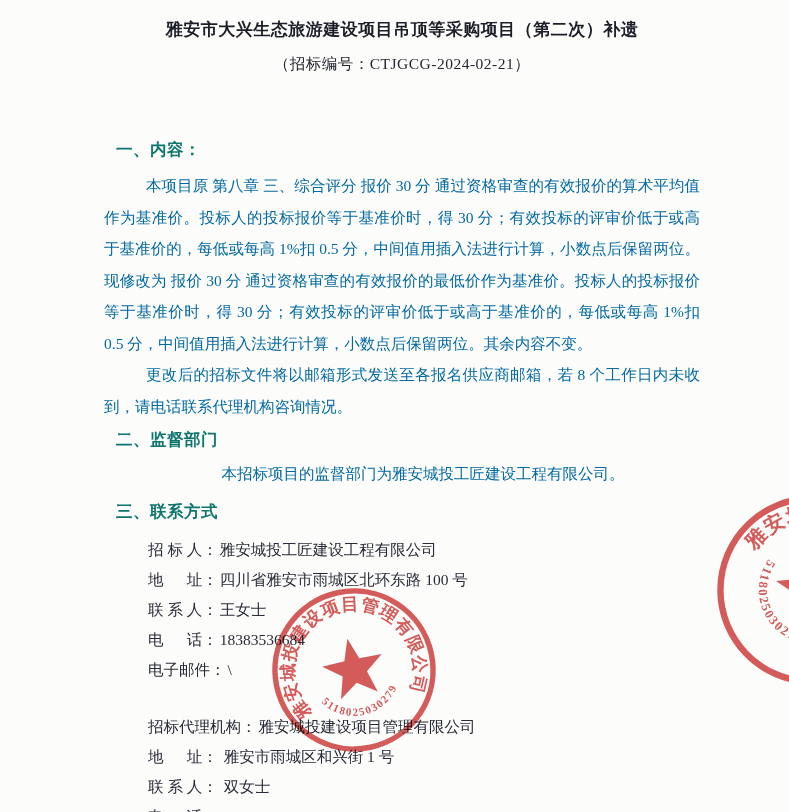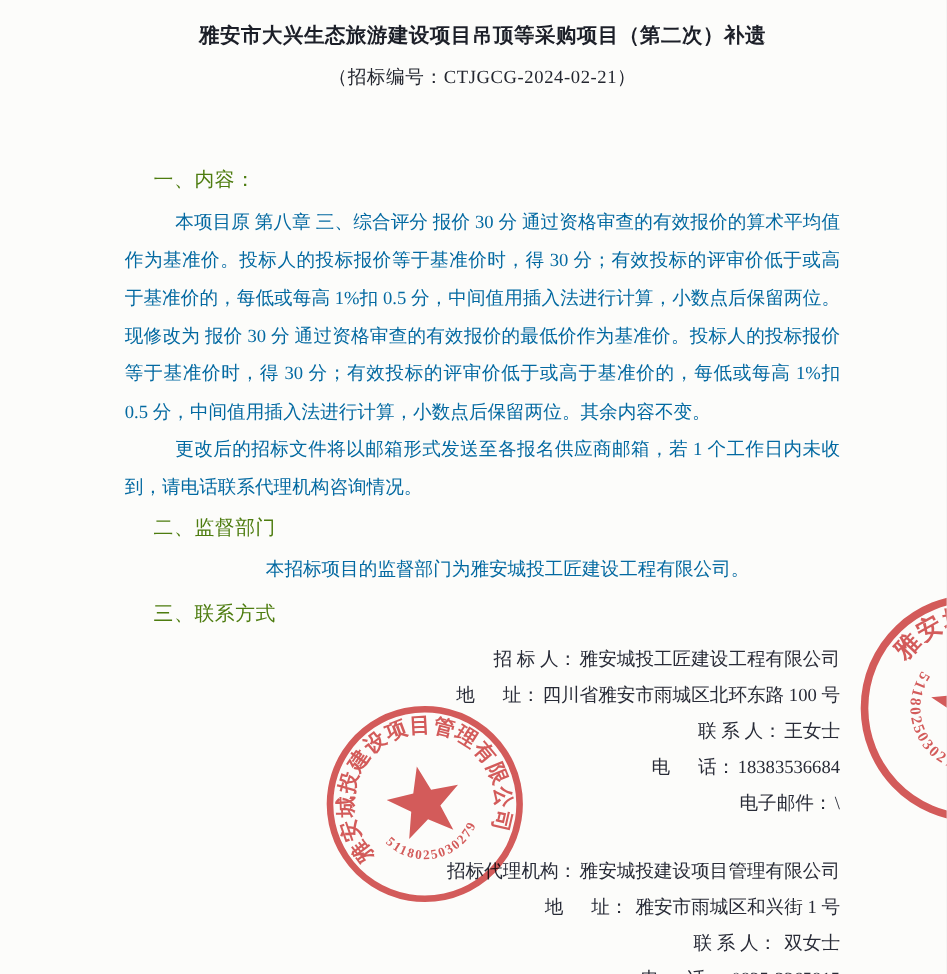--- a/index.html
+++ b/index.html
@@ -20,34 +20,34 @@
     letter-spacing:0.5px;
     padding-top:4px;
   }
   .doc-subtitle {
     text-align:center;
     font-size:15.5px; color:#23262f;
     margin-top:13px; margin-bottom:64px;
     letter-spacing:0.5px;
   }
   .sec-heading {
-    font-size:16.5px; font-weight:normal; color:#4d7c0f;
-    margin:0 0 9px 24px;
+    font-size:16.5px; font-weight:bold; color:#0f766e;
+    margin:0 0 9px 12px;
     letter-spacing:0.5px;
   }
   .sec-heading.h2 { margin-top:7px; }
   .sec-heading.h3 { margin-top:9px; margin-bottom:12px; }
   .para {
     font-size:15.5px; line-height:31.5px;
     text-align:justify;
     text-indent:42px;
     color:#0369a1;
   }
   .para.single { text-align:center; margin-bottom:4px;font-family:Liberation Mono, monospace; }
-  .contact-block { margin-left:44px; margin-top:2px;text-align:right; }
+  .contact-block { margin-left:44px; margin-top:2px; }
   .contact-block.agency { margin-top:27px; }
   .contact-row {
     font-size:15.5px; line-height:30px; height:30px;
     white-space:pre; color:#282b37;
   }
   .contact-row .clabel { white-space:pre; }
   .contact-row .cvalue { margin-left:2px; }
   
   .stamp {
     position:absolute;
@@ -63,21 +63,21 @@
 <body>
 
 <div class="page">
   <div class="inner">
 
     <div class="doc-title">雅安市大兴生态旅游建设项目吊顶等采购项目（第二次）补遗</div>
     <div class="doc-subtitle">（招标编号：CTJGCG-2024-02-21）</div>
 
     <div class="sec-heading h1">一、内容：</div>
     <div class="para">本项目原 第八章 三、综合评分 报价 30 分 通过资格审查的有效报价的算术平均值作为基准价。投标人的投标报价等于基准价时，得 30 分；有效投标的评审价低于或高于基准价的，每低或每高 1%扣 0.5 分，中间值用插入法进行计算，小数点后保留两位。现修改为 报价 30 分 通过资格审查的有效报价的最低价作为基准价。投标人的投标报价等于基准价时，得 30 分；有效投标的评审价低于或高于基准价的，每低或每高 1%扣 0.5 分，中间值用插入法进行计算，小数点后保留两位。其余内容不变。</div>
-    <div class="para">更改后的招标文件将以邮箱形式发送至各报名供应商邮箱，若 1 个工作日内未收到，请电话联系代理机构咨询情况。</div>
+    <div class="para">更改后的招标文件将以邮箱形式发送至各报名供应商邮箱，若 8 个工作日内未收到，请电话联系代理机构咨询情况。</div>
 
     <div class="sec-heading h2">二、监督部门</div>
     <div class="para single">本招标项目的监督部门为雅安城投工匠建设工程有限公司。</div>
 
     <div class="sec-heading h3">三、联系方式</div>
 
     <div class="contact-block tenderer">
       <div class="contact-row"><span class="clabel">招 标 人：</span><span class="cvalue">雅安城投工匠建设工程有限公司</span></div>
       <div class="contact-row"><span class="clabel">地　  址：</span><span class="cvalue">四川省雅安市雨城区北环东路 100 号</span></div>
       <div class="contact-row"><span class="clabel">联 系 人：</span><span class="cvalue">王女士</span></div>

